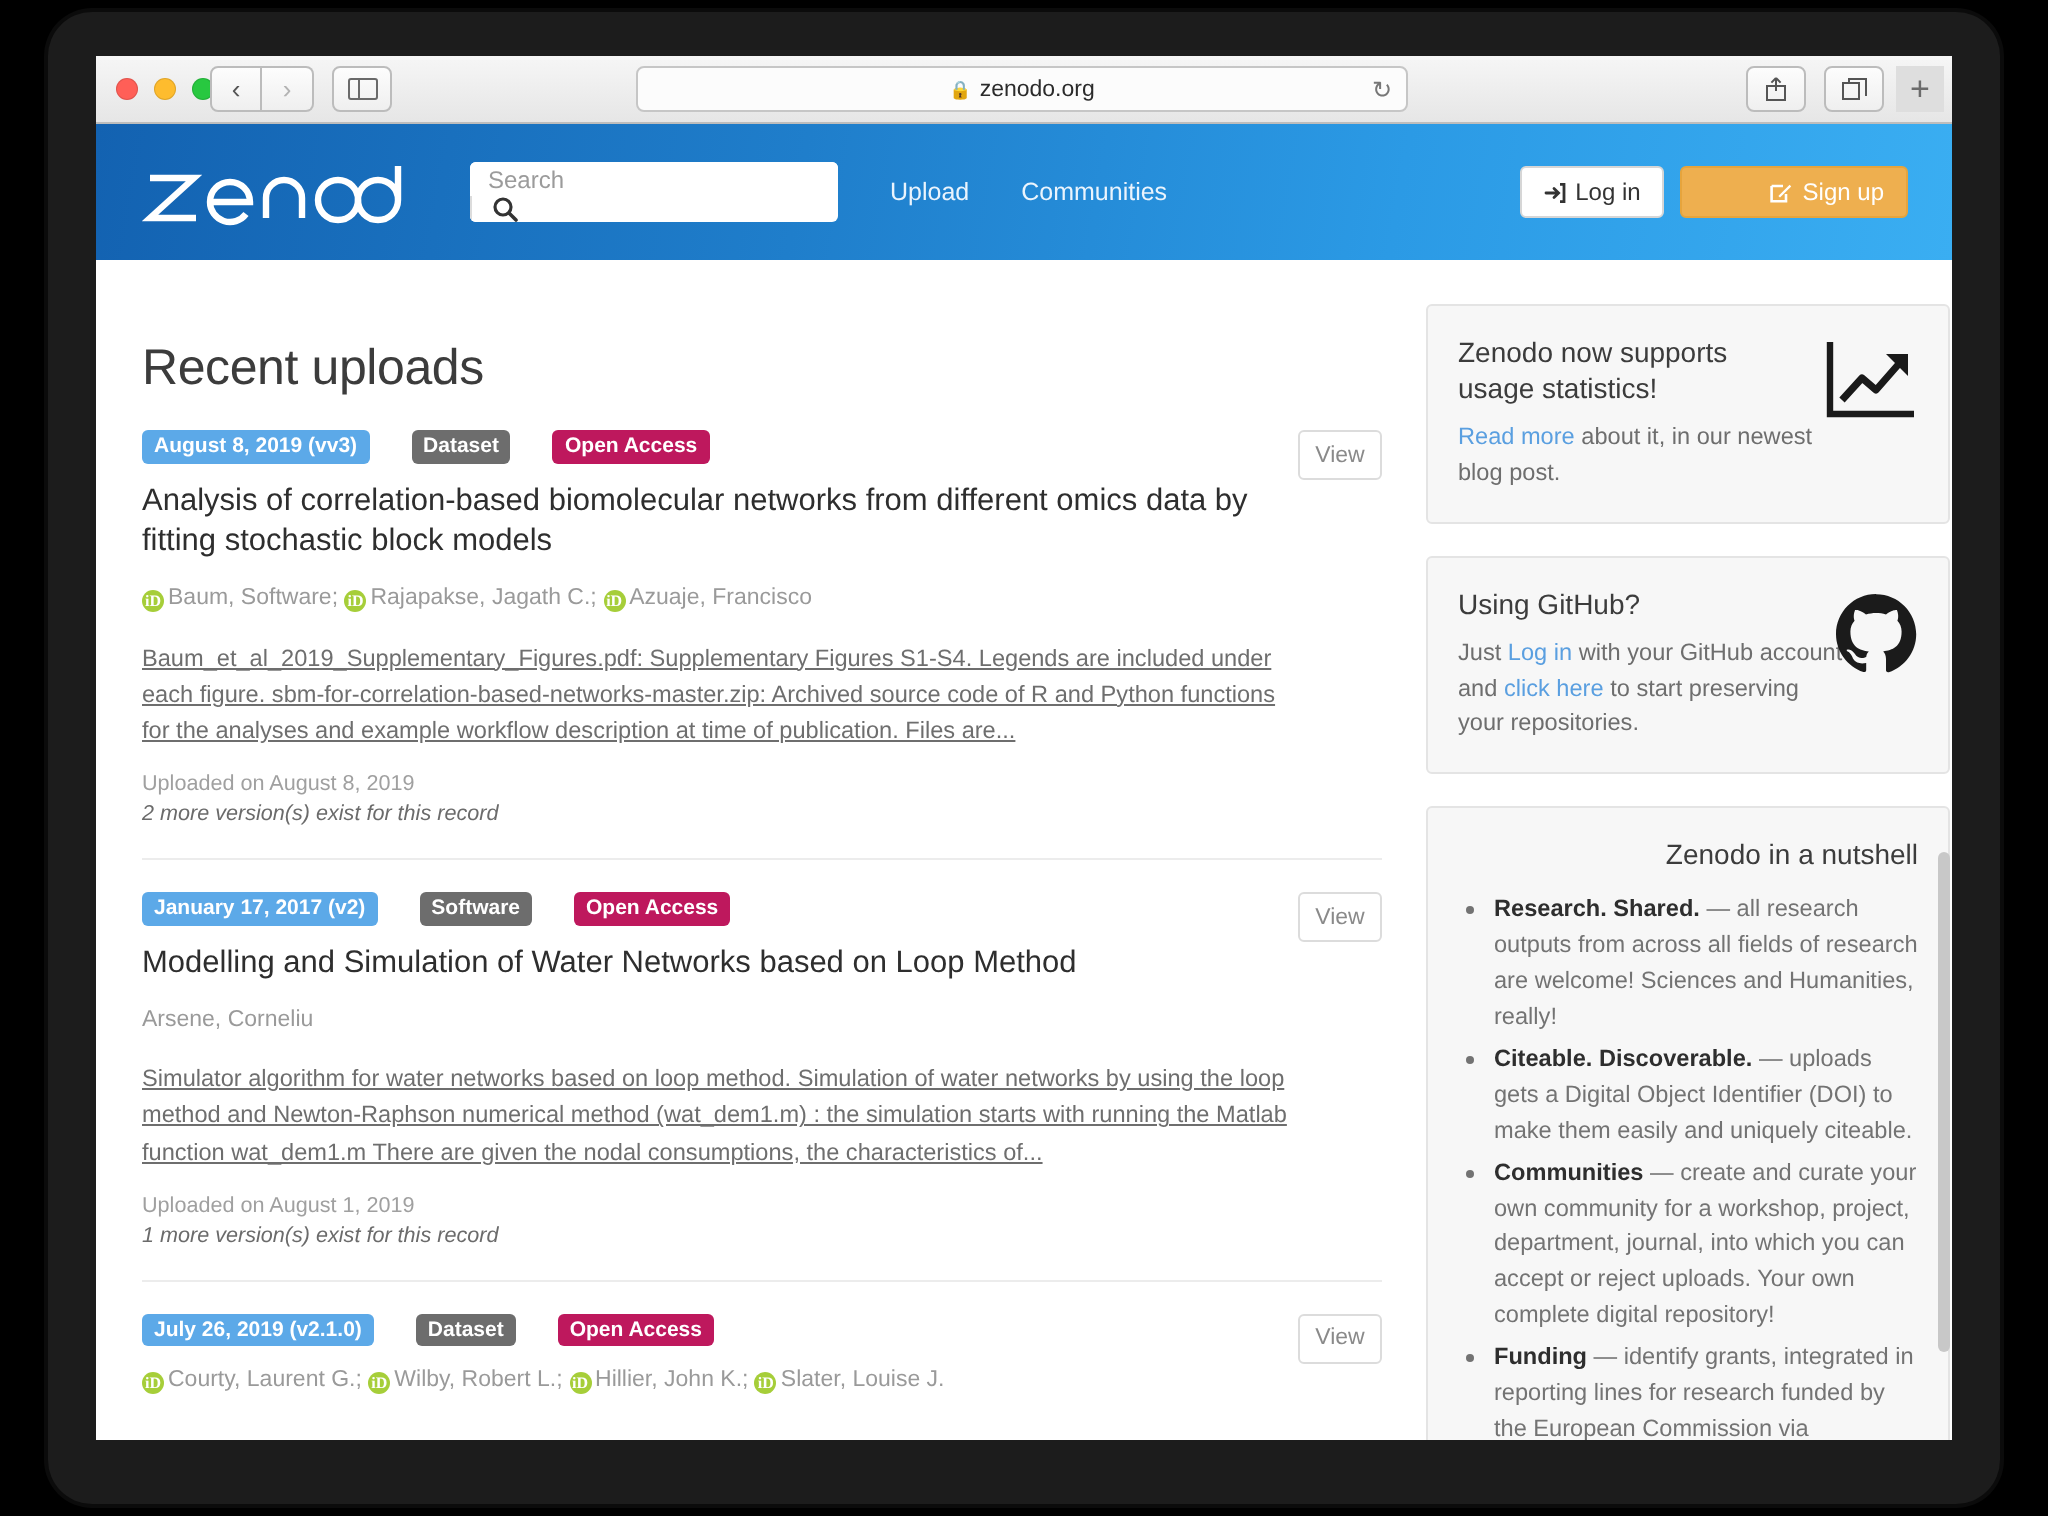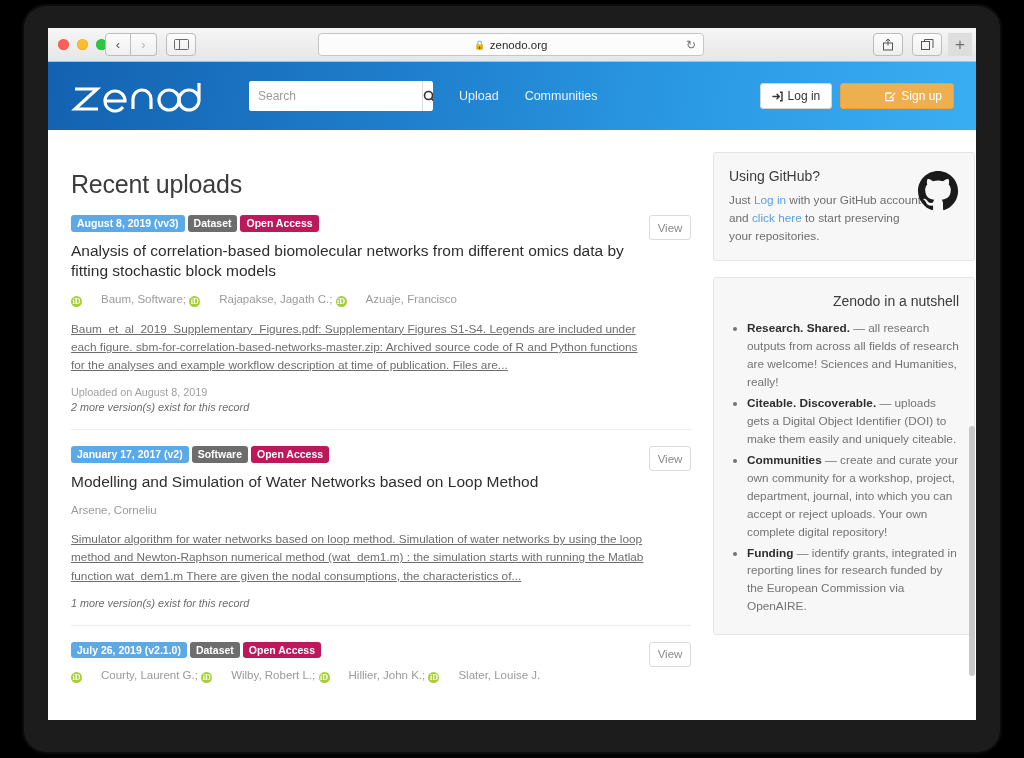--- a/index.html
+++ b/index.html
@@ -115,27 +115,28 @@
     display: flex; align-items: center;
   }
   .zen-logo {
     margin-left: 23px;
     width: 140px; height: 40px;
     position: relative;
   }
   .zen-logo svg { display: block; }
 
   .searchbox {
-    margin-left: 38px;
+    margin-left: 24px;
     display: flex;
     height: 30px;
     border-radius: 3px;
     overflow: hidden;
     background: #fff;
     width: 184px;
+    flex-direction: column;
   }
   .searchbox input {
     flex: 1;
     border: none; outline: none;
     font-size: 12px; color: #333;
     padding: 0 9px;
     font-family: "Liberation Sans", sans-serif;
     background: #fff;
   }
   .searchbox input::placeholder { color: #9b9b9b; }
@@ -195,21 +196,21 @@
 
   
   .record {
     border-bottom: 1px solid #ececec;
     padding: 0 0 16px 0;
     margin-bottom: 16px;
     position: relative;
   }
   .record:last-child { border-bottom: none; }
 
-  .badges { display: flex; gap: 3px; margin-bottom: 9px; align-items: flex-end; }
+  .badges { display: flex; gap: 21px; margin-bottom: 9px; align-items: flex-end; }
   .badge {
     font-size: 10.5px;
     font-weight: bold;
     color: #fff;
     padding: 3px 6px 3px 6px;
     border-radius: 3px;
     line-height: 1;
     white-space: nowrap;
   }
   .badge.date { background: #5ca9e8; }
@@ -235,21 +236,21 @@
   .orcid {
     display: inline-block;
     width: 11px; height: 11px;
     border-radius: 50%;
     background: #a6ce39;
     color: #fff;
     font-size: 8px;
     font-weight: bold;
     text-align: center;
     line-height: 11px;
-    margin-right: 19px;
+    margin-right: 2px;
     vertical-align: -1px;
     font-family: "Liberation Serif", serif;
   }
   .record-desc {
     font-size: 11.8px;
     color: #6e6e6e;
     line-height: 1.55;
     margin-bottom: 12px;
     max-width: 578px;
     text-decoration: underline;
@@ -455,20 +456,21 @@
             <div class="badges">
               <span class="badge date">January 17, 2017 (v2)</span>
               <span class="badge type">Software</span>
               <span class="badge access">Open Access</span>
             </div>
             <div class="record-title">Modelling and Simulation of Water Networks based on Loop Method</div>
             <div class="record-authors">
               <span class="author"><span>Arsene, Corneliu</span></span>
             </div>
             <div class="record-desc">Simulator algorithm for water networks based on loop method. Simulation of water networks by using the loop method and Newton-Raphson numerical method (wat_dem1.m) : the simulation starts with running the Matlab function wat_dem1.m There are given the nodal consumptions, the characteristics of...</div>
+            <div class="record-meta">Uploaded on August 1, 2019</div>
             <div class="record-versions">1 more version(s) exist for this record</div>
           </div>
 
           <div class="record">
             <div class="view-btn">View</div>
             <div class="badges">
               <span class="badge date">July 26, 2019 (v2.1.0)</span>
               <span class="badge type">Dataset</span>
               <span class="badge access">Open Access</span>
             </div>
@@ -477,20 +479,31 @@
               <span class="author"><span class="orcid">iD</span><span>Wilby, Robert L.;</span></span>
               <span class="author"><span class="orcid">iD</span><span>Hillier, John K.;</span></span>
               <span class="author"><span class="orcid">iD</span><span>Slater, Louise J.</span></span>
             </div>
 
           </div>
         </div>
 
         <div class="col-side">
 
+          <div class="card">
+            <div class="card-icon">
+              <svg width="48" height="42" viewBox="0 0 48 42">
+                <path d="M3 2 L3 38 L45 38" fill="none" stroke="#1a1a1a" stroke-width="3.2"></path>
+                <path d="M9 31 L19 20 L26 26 L40 10" fill="none" stroke="#1a1a1a" stroke-width="3.6" stroke-linejoin="round"></path>
+                <path d="M31 8 L42 8 L42 19 Z" fill="#1a1a1a"></path>
+              </svg>
+            </div>
+            <h3>Zenodo now supports usage statistics!</h3>
+            <p><a>Read more</a><span> about it, in our newest blog post.</span></p>
+          </div>
 
           <div class="card">
             <div class="card-icon">
               <svg width="44" height="44" viewBox="0 0 44 44">
                 <path d="M22 2 C11 2 2 11 2 22 c0 8.8 5.7 16.3 13.7 19 1 .2 1.4-.4 1.4-1 0-.5 0-1.8 0-3.5-5.6 1.2-6.8-2.7-6.8-2.7-.9-2.3-2.2-2.9-2.2-2.9-1.8-1.3.1-1.2.1-1.2 2 .1 3.1 2.1 3.1 2.1 1.8 3.1 4.7 2.2 5.8 1.7.2-1.3.7-2.2 1.3-2.7-4.5-.5-9.2-2.3-9.2-10 0-2.2.8-4 2.1-5.4-.2-.5-.9-2.6.2-5.3 0 0 1.7-.5 5.5 2.1 1.6-.4 3.3-.7 5-.7s3.4.2 5 .7c3.8-2.6 5.5-2.1 5.5-2.1 1.1 2.8.4 4.8.2 5.3 1.3 1.4 2.1 3.2 2.1 5.4 0 7.7-4.7 9.4-9.2 9.9.7.6 1.4 1.9 1.4 3.8 0 2.7 0 4.9 0 5.6 0 .5.4 1.2 1.4 1 8-2.7 13.7-10.2 13.7-19 0-11-9-20-20-20z" fill="#1b1b1b"></path>
               </svg>
             </div>
             <h3>Using GitHub?</h3>
             <p><span>Just </span><a>Log in</a><span> with your GitHub account and </span><a>click here</a><span> to start preserving your repositories.</span></p>
           </div>

